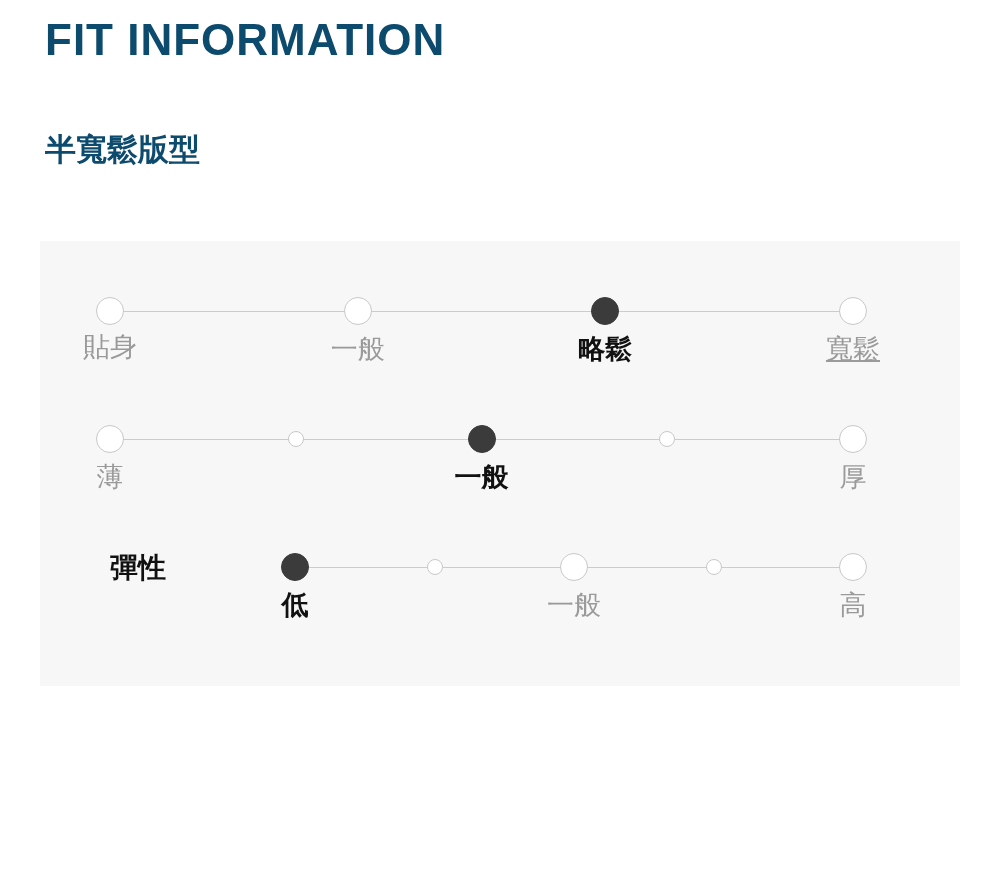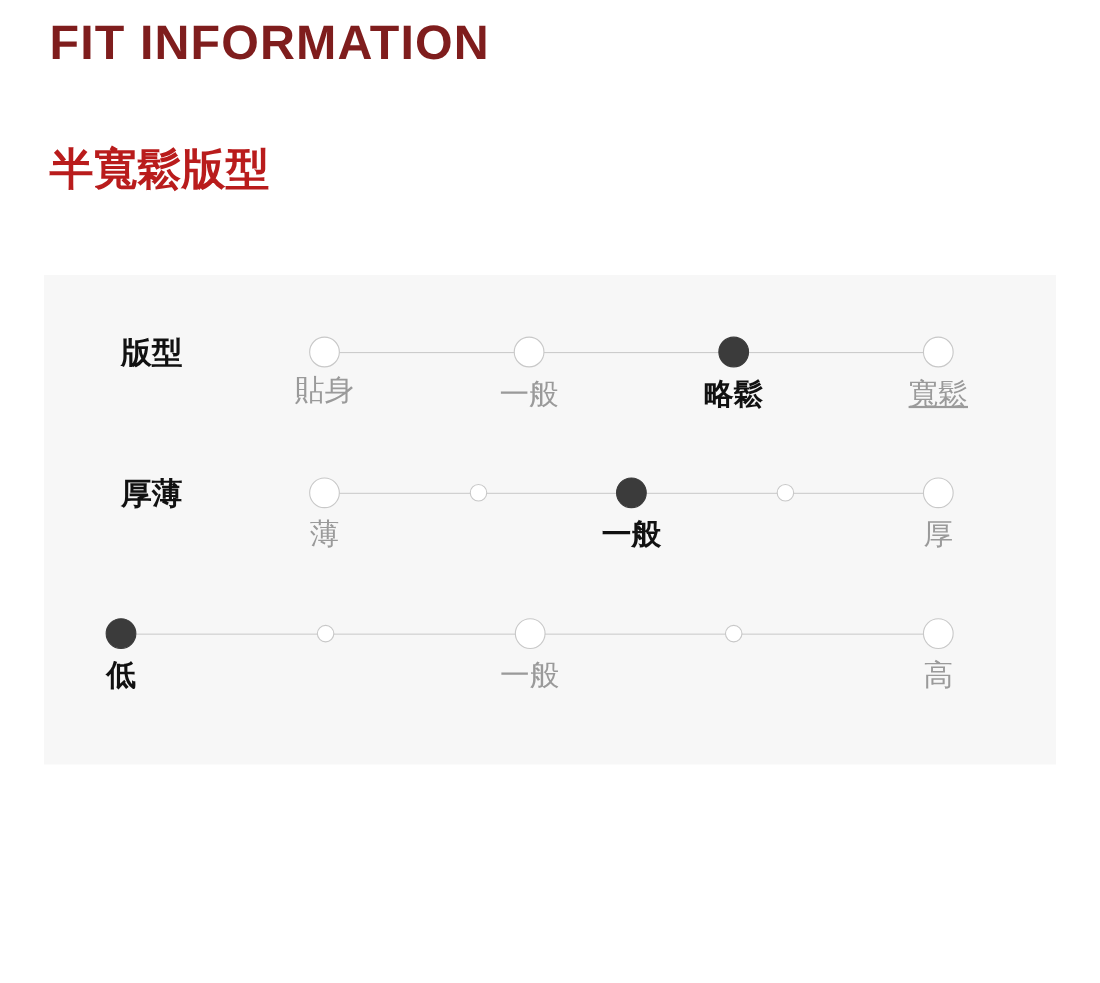--- a/index.html
+++ b/index.html
@@ -18,28 +18,28 @@
     font-family:"Liberation Sans","DejaVu Sans",sans-serif;
     color:#111;
     overflow:hidden;
   }
   .section-title{
     margin:16px 0 0 45px;
     font-size:44px;
     font-weight:800;
     letter-spacing:1px;
     line-height:1.1;
-    color:#7f1d1d;
+    color:#0c4a6e;
   }
   .fit-type-title{
     margin:70px 0 0 45px;
-    font-size:40px;
+    font-size:31px;
     font-weight:700;
     line-height:1;
-    color:#b91c1c;
+    color:#0c4a6e;
   }
   .fit-panel{
     margin:76px 40px 0 40px;
     height:445px;
     background:var(--panel-bg);
     padding:54px 0 0 70px;
   }
   .fit-row{
     display:flex;
     height:128px;
@@ -89,48 +89,47 @@
 </style>
 </head>
 <body>
 
 <h1 class="section-title">FIT INFORMATION</h1>
 
 <h2 class="fit-type-title">半寬鬆版型</h2>
 
 <div class="fit-panel">
     <div class="fit-row">
-      <div class="row-label">版型</div>
       <div class="track">
         <div class="track-line"></div>
         <div class="dot dot-large" style="left: 0%;"></div>
         <div class="dot-label label-gray" style="left: 0%; font-family: Liberation Mono, monospace;">貼身</div>
         <div class="dot dot-large" style="left: 33.3333%;"></div>
         <div class="dot-label label-gray" style="left: 33.3333%;">一般</div>
         <div class="dot dot-large dot-filled" style="left: 66.6667%;"></div>
         <div class="dot-label label-dark" style="left: 66.6667%;">略鬆</div>
         <div class="dot dot-large" style="left: 100%;"></div>
         <div class="dot-label label-gray" style="left: 100%; text-decoration: underline;">寬鬆</div>
       </div>
     </div>
     <div class="fit-row">
-      <div class="row-label">厚薄</div>
       <div class="track">
         <div class="track-line"></div>
         <div class="dot dot-large" style="left: 0%;"></div>
         <div class="dot-label label-gray" style="left: 0%;">薄</div>
         <div class="dot dot-small" style="left: 25%;"></div>
         <div class="dot dot-large dot-filled" style="left: 50%;"></div>
         <div class="dot-label label-dark" style="left: 50%;">一般</div>
         <div class="dot dot-small" style="left: 75%;"></div>
         <div class="dot dot-large" style="left: 100%;"></div>
         <div class="dot-label label-gray" style="left: 100%;">厚</div>
       </div>
     </div>
     <div class="fit-row">
+      <div class="row-label">彈性</div>
       <div class="track">
         <div class="track-line"></div>
         <div class="dot dot-large dot-filled" style="left: 0%;"></div>
         <div class="dot-label label-dark" style="left: 0%;">低</div>
         <div class="dot dot-small" style="left: 25%;"></div>
         <div class="dot dot-large" style="left: 50%;"></div>
         <div class="dot-label label-gray" style="left: 50%;">一般</div>
         <div class="dot dot-small" style="left: 75%;"></div>
         <div class="dot dot-large" style="left: 100%;"></div>
         <div class="dot-label label-gray" style="left: 100%;">高</div>

